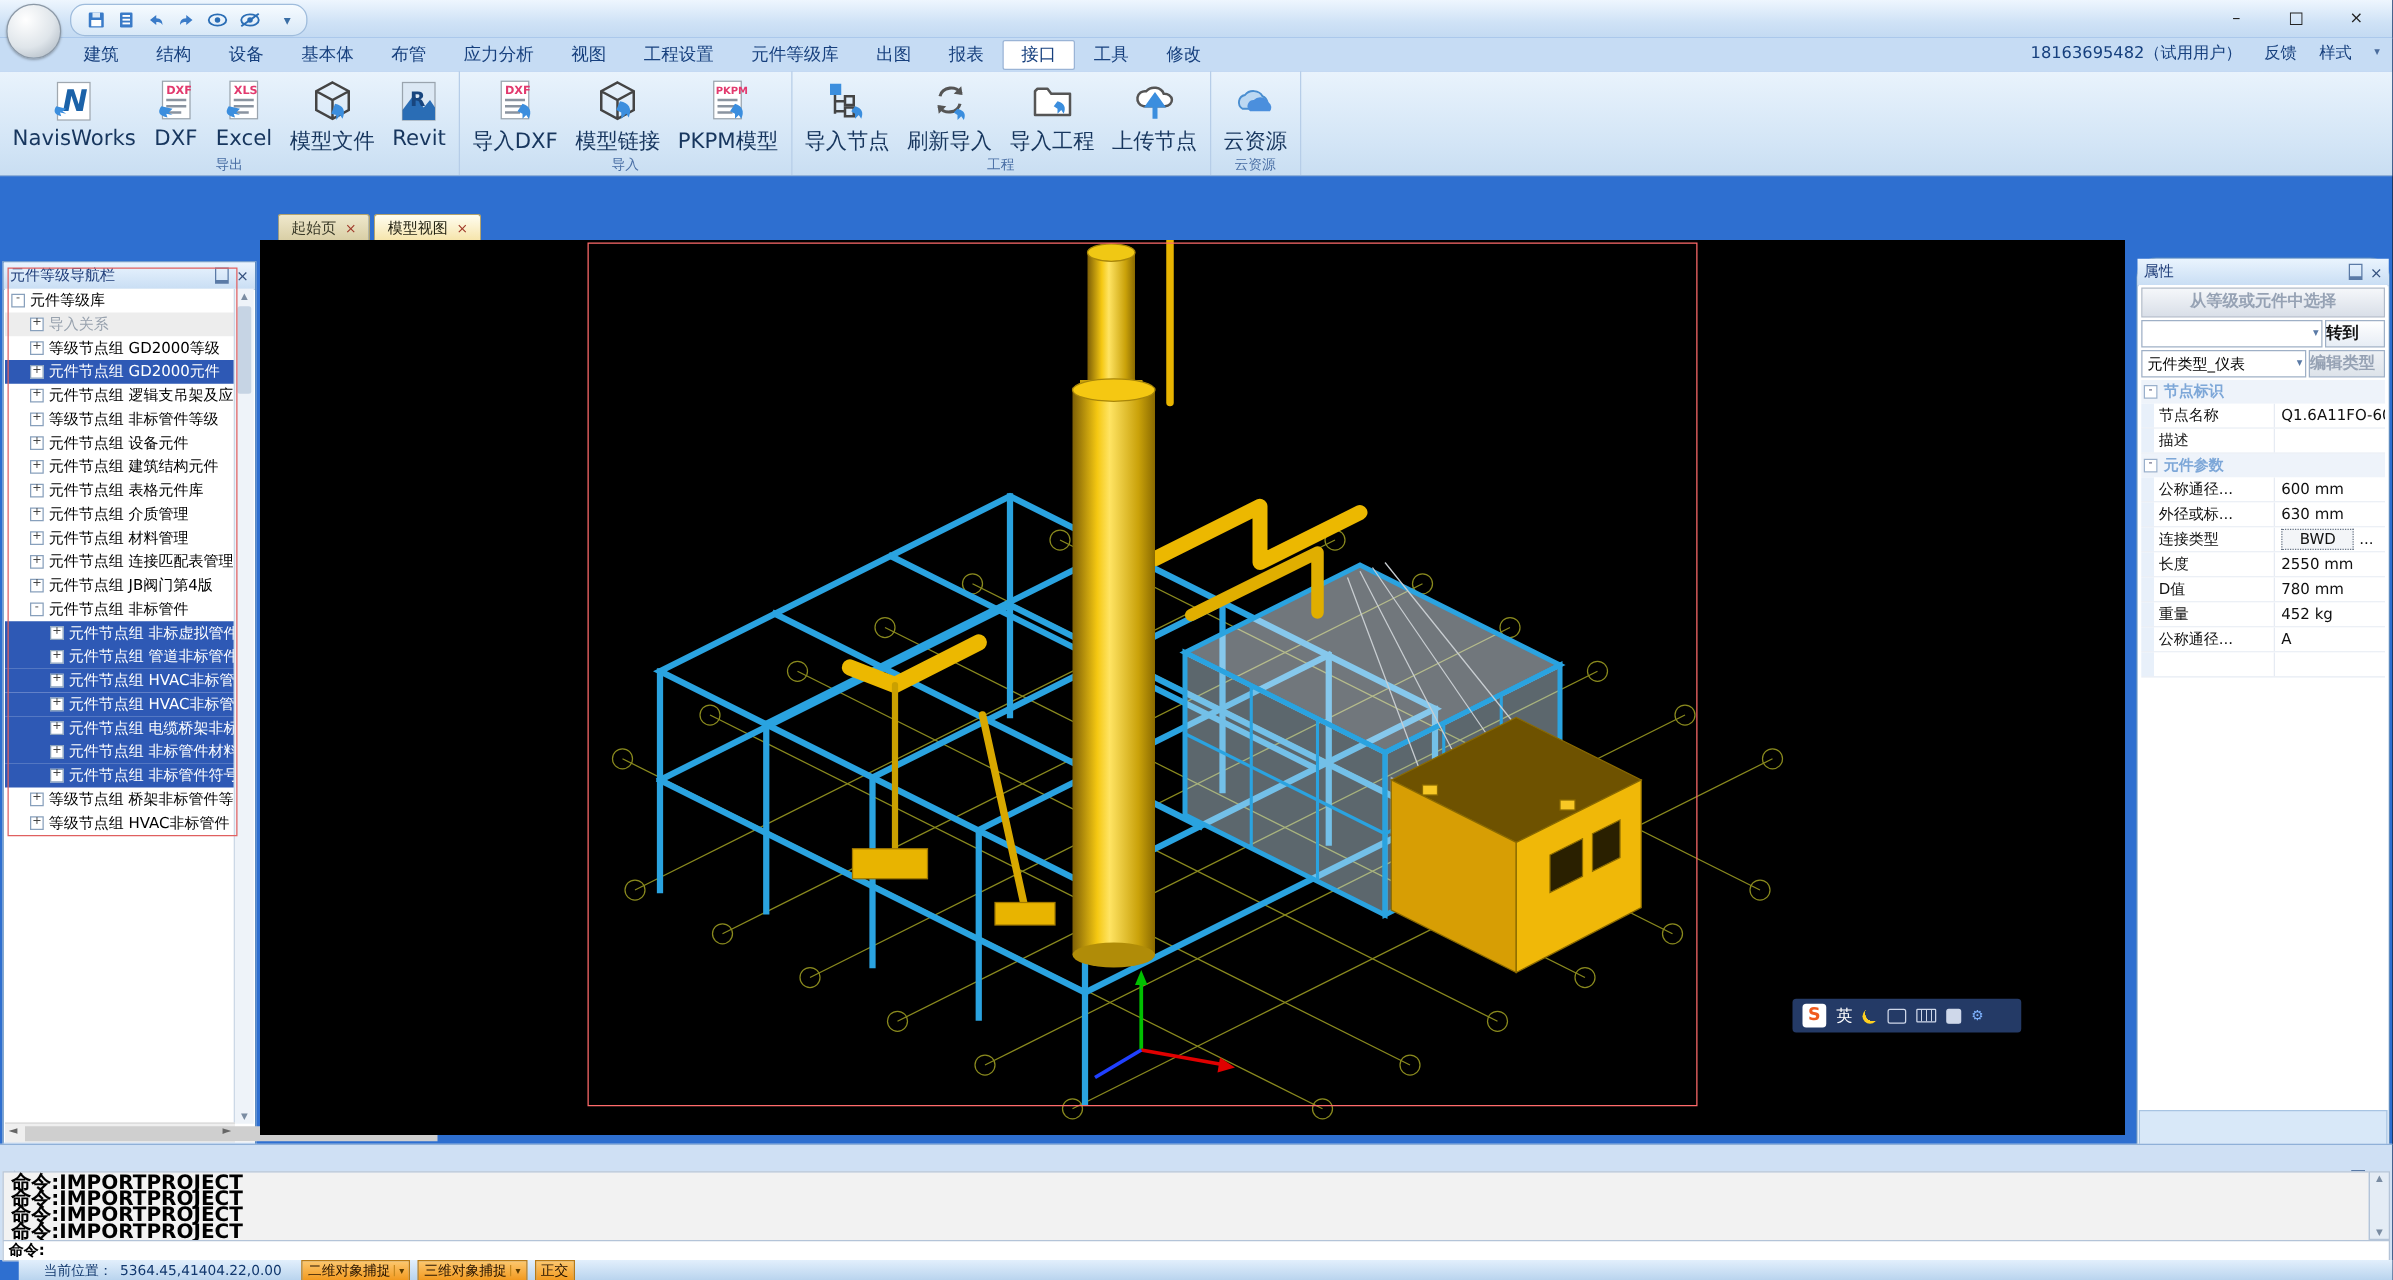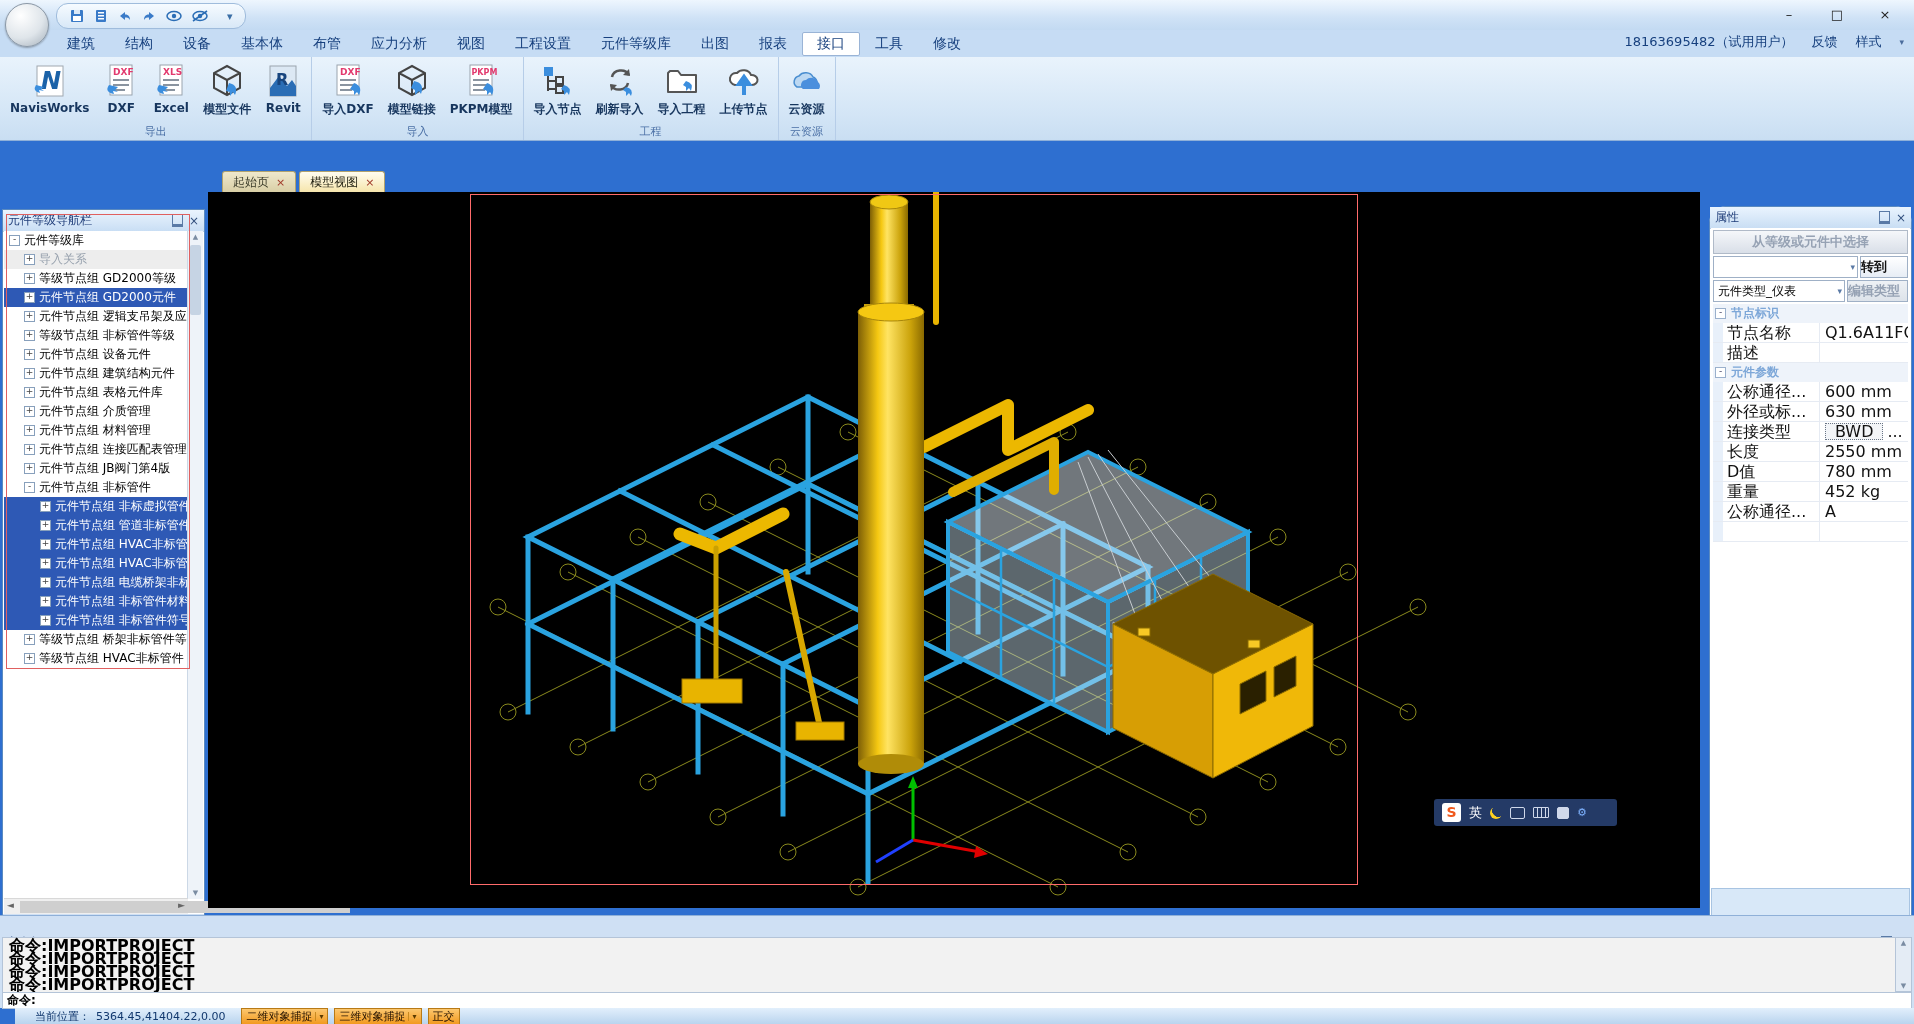--- a/index.html
+++ b/index.html
@@ -33,21 +33,21 @@
     display:flex;gap:18px;align-items:center;}
   .userinfo .caret{font-size:9px;color:#4a6c9c;}
 
   
   .ribbon{position:absolute;left:0;top:57px;width:100%;height:83px;
     background:linear-gradient(#e9f3fc,#d3e5f6 70%,#c9def2);border-bottom:1px solid #8fb0d8;
     display:flex;}
   .rgroup{display:flex;flex-direction:column;border-right:1px solid #b6cde8;padding:2px 3px 0 3px;}
   .rbuttons{display:flex;flex:1;align-items:flex-start;}
   .rbtn{display:flex;flex-direction:column;align-items:center;padding:4px 7px 0 7px;cursor:default;}
-  .rbtn .lbl{font-size:12px;color:#17365e;margin-top:2px;white-space:nowrap;font-weight:bold;}
+  .rbtn .lbl{font-size:17px;color:#17365e;margin-top:2px;white-space:nowrap;}
   .rglabel{text-align:center;font-size:11px;color:#4a6fa5;height:16px;line-height:15px;}
   .ficon{width:36px;height:36px;}
 
   
   .panel{position:absolute;background:#fff;border:1px solid #5a8ac0;box-sizing:border-box;margin-top:38px;}
   .ptitle{height:21px;background:linear-gradient(#eaf4fe,#c9def4);color:#1e3c78;font-size:12px;
     display:flex;align-items:center;padding:0 5px;border-bottom:1px solid #b6cde8;}
   .ptitle .sp{flex:1;}
   .pin{width:9px;height:9px;border:1px solid #5a7aa6;border-bottom-width:3px;margin-right:6px;}
   .xclose{color:#33507e;font-size:12px;line-height:10px;cursor:default;}
@@ -112,21 +112,21 @@
     font-size:12px;line-height:20px;padding:0 14px 0 4px;overflow:hidden;white-space:nowrap;}
   .combo .ar{position:absolute;right:2px;top:0;font-size:9px;color:#5a7aa6;}
   .btn{height:22px;border:1px solid #9fb0c6;background:linear-gradient(#ffffff,#e7edf5);
     font-size:13px;font-weight:bold;color:#111;text-align:left;line-height:20px;box-sizing:border-box;}
   .btn.goto{width:48px;}
   .btn.edit{width:61px;color:#96a2b4;background:linear-gradient(#eef1f5,#dde3ea);}
   .gsec{height:19px;display:flex;align-items:center;background:#eef3fa;color:#7da7d8;
     font-weight:bold;font-size:12px;gap:5px;padding-left:2px;}
   .gsec .exp{width:9px;height:9px;border:1px solid #9ab0cc;background:#fff;color:#446;
     font-size:9px;line-height:7px;text-align:center;font-weight:normal;}
-  .grow{height:19px;display:flex;font-size:16px;border-bottom:1px solid #e6ebf3;
+  .grow{height:19px;display:flex;font-size:12px;border-bottom:1px solid #e6ebf3;
     background:linear-gradient(90deg,#e8f0fa 0 10px,#fff 10px);}
   .grow .gl{width:92px;padding-left:14px;line-height:19px;white-space:nowrap;overflow:hidden;color:#111;}
   .grow .gv{flex:1;border-left:1px solid #e6ebf3;line-height:19px;padding-left:5px;
     white-space:nowrap;overflow:hidden;color:#111;display:flex;align-items:center;}
   .bwdbtn{border:1px dotted #6a7686;background:#f3f5f8;width:68%;text-align:center;height:15px;line-height:15px;}
   .dots{margin-left:4px;}
   .minidock{position:absolute;left:1px;right:1px;bottom:10px;height:46px;background:#d8e8f8;
     border:1px solid #a8c4e2;}
 
   

